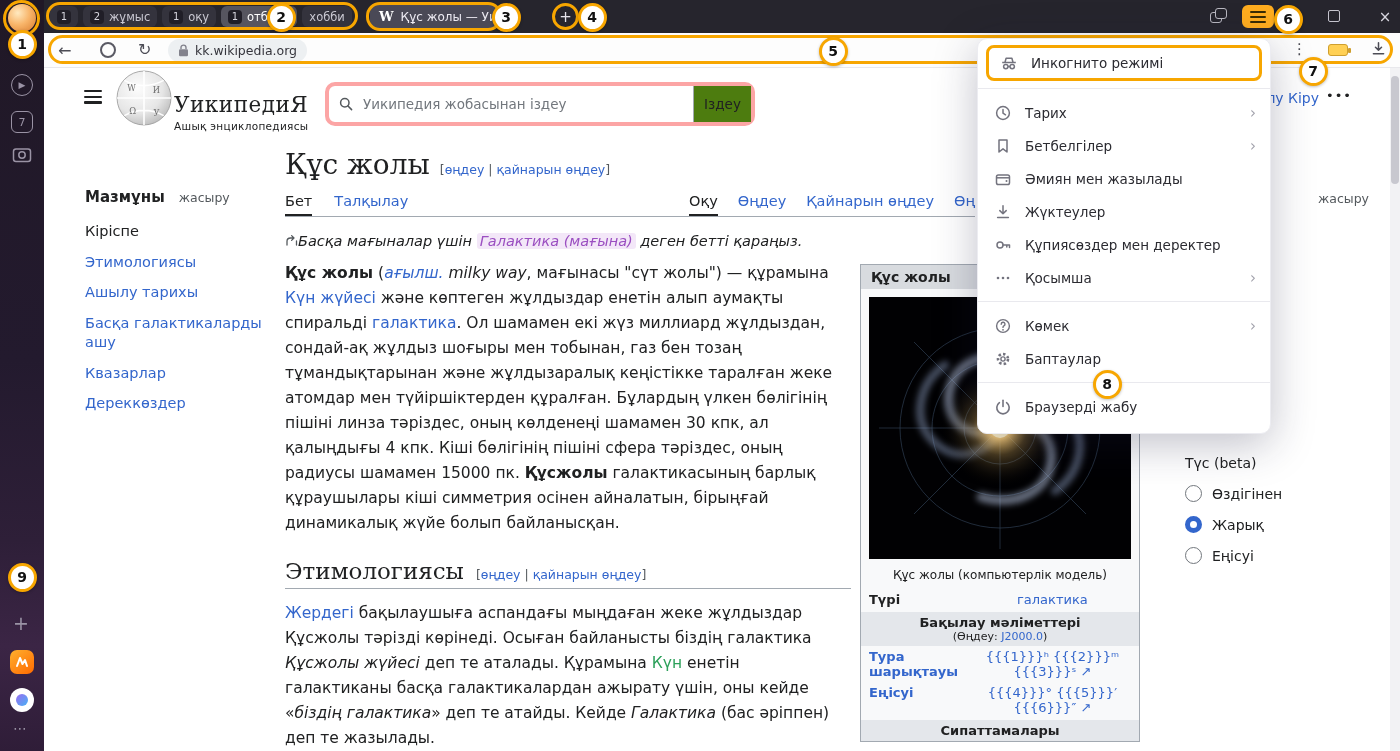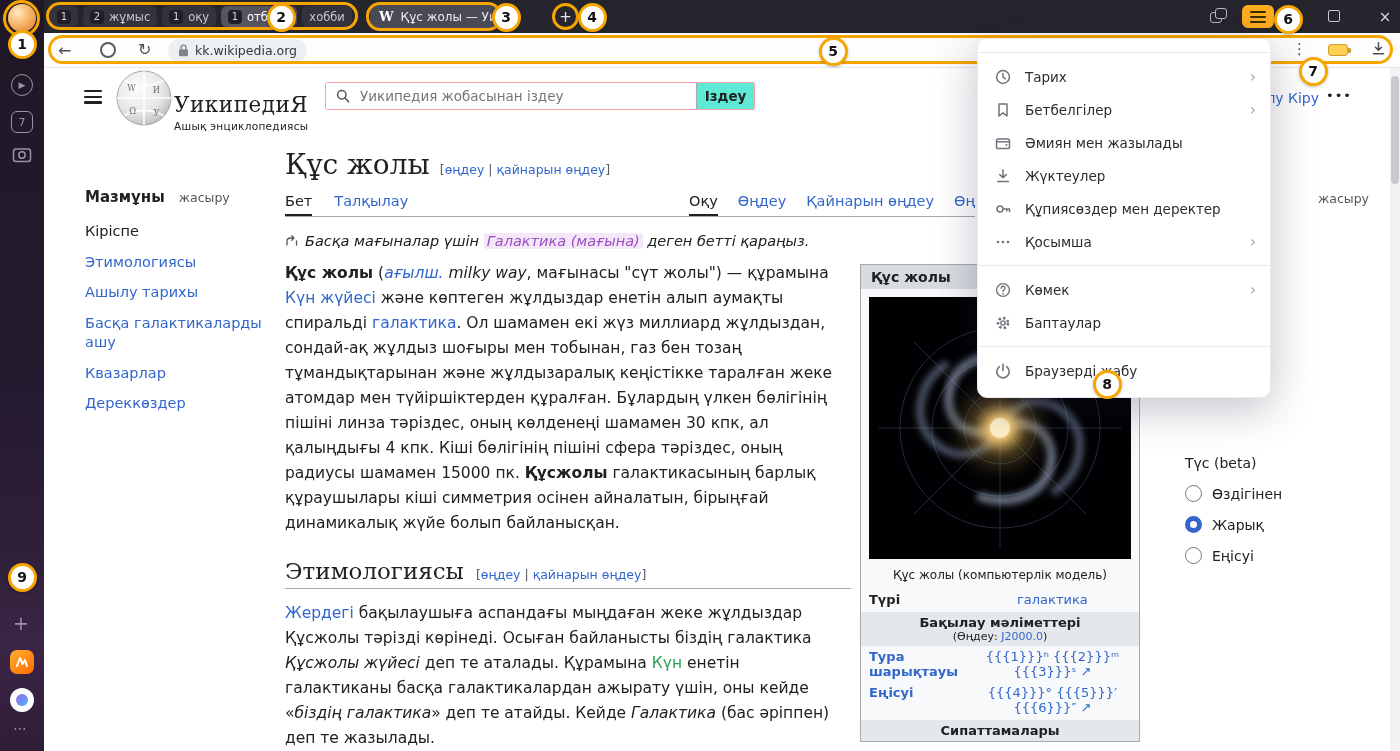--- a/index.html
+++ b/index.html
@@ -52,46 +52,46 @@
   .battery{position:absolute;left:1284px;top:11px;width:20px;height:12px;border:1.5px solid #cf9f2e;background:#ffd054;border-radius:3px}
   .battery i{position:absolute;right:-4px;top:3px;width:3px;height:5px;background:#cf9f2e;border-radius:1px}
 
   
   .content{position:absolute;left:44px;top:68px;width:1356px;height:683px;background:#fff;z-index:1;color:var(--dark)}
   .burger{position:absolute;left:40px;top:22px;display:flex;flex-direction:column;gap:3.5px}
   .burger i{width:18px;height:2.2px;background:#202122;border-radius:1px}
   .wordmark{position:absolute;left:130px;top:24px;font-family:"DejaVu Serif","Liberation Serif",serif}
   .wordmark .wm1{font-size:21.5px;letter-spacing:.5px;color:#202122}
   .wordmark .wm2{font-size:10.5px;letter-spacing:.3px;margin-top:3px;color:#202122;font-family:"DejaVu Sans",sans-serif}
-  .searchbox{position:absolute;left:281px;top:14px;width:430px;height:28px;border:1px solid #fca5a5;border-radius:2px;display:flex;align-items:stretch;background:#fff}
+  .searchbox{position:absolute;left:281px;top:14px;width:430px;height:44px;border:4px solid #fca5a5;border-radius:10px;display:flex;align-items:stretch;background:#fff}
   .searchbox .sicon{width:34px;display:flex;align-items:center;justify-content:center}
   .searchbox input{flex:1;border:none;outline:none;font-size:13.5px;font-family:inherit;color:#202122}
   .searchbox input::placeholder{color:#72777d}
-  .searchbox .sbtn{width:58px;border-left:1px solid #a2a9b1;display:flex;align-items:center;justify-content:center;font-size:13.5px;font-weight:700;background:#5eead4;color:#202122}
+  .searchbox .sbtn{width:58px;border-left:1px solid #a2a9b1;display:flex;align-items:center;justify-content:center;font-size:13.5px;font-weight:400;background:#4d7c0f;color:#202122}
   .plink{position:absolute;top:22px;font-size:14px;color:var(--blue)}
   .pmore{position:absolute;top:20px;font-size:13px;color:#202122;letter-spacing:1px}
 
   .toc{position:absolute;left:41px;top:120px;width:190px}
   .toc-head{display:flex;align-items:baseline;gap:14px}
   .toc-title{font-size:15px;font-weight:bold}
   .toc-hide{font-size:12.5px;color:var(--gray)}
   .toc ul{list-style:none;margin-top:16px}
   .toc li{font-size:14.5px;line-height:1.35;margin-bottom:11px;color:var(--blue)}
   .toc li.cur{color:#202122}
 
   .article{position:absolute;left:241px;top:80px;width:566px}
   .title-row{display:flex;align-items:baseline;gap:10px}
   .title-row h1{font-family:"DejaVu Serif","Liberation Serif",serif;font-size:28px;font-weight:normal;color:#202122}
   .editlinks{font-size:12.5px}
   .page-tabs{margin-top:12px;width:690px;display:flex;align-items:flex-end;border-bottom:1px solid #a2a9b1;font-size:14.5px}
   .page-tabs .lt{display:flex;gap:22px}
   .page-tabs .rt{margin-left:auto;display:flex;gap:20px}
   .ptab{color:var(--blue);padding-bottom:7px;white-space:nowrap}
   .ptab.on{color:#202122;border-bottom:2px solid #202122;padding-bottom:5px}
-  .hatnote{margin-top:16px;font-size:14.5px;font-style:italic;color:#202122;display:flex;align-items:baseline;gap:7px}
+  .hatnote{margin-top:16px;font-size:14.5px;font-style:italic;color:#202122;display:flex;align-items:baseline;}
   .article p{margin-top:12px;font-size:15.5px;line-height:25px;color:#202122}
   .h2row{margin-top:22px;display:flex;align-items:baseline;gap:12px;border-bottom:1px solid #a2a9b1;padding-bottom:4px}
   .h2row h2{font-family:"DejaVu Serif","Liberation Serif",serif;font-size:23px;font-weight:normal;color:#202122}
   .b{font-weight:bold}.i{font-style:italic}
   .link{color:var(--blue)}
   .green-link{color:#2ca05a}
   .dab-link{color:#9b4fc1;background:#f3e7f8;padding:0 3px;border-radius:3px}
   .edit-bracket{color:#54595d}
   .small{font-size:11px}
 
@@ -395,20 +395,29 @@
           <path d="M2 10L5 2l2.5 6L10 4l2 6"></path>
         </svg>
     </div>
     <div class="sb-alice">
         <i></i>
       </div>
     <div class="sb-ic" style="left:13px;top:720px;font-size:14px">⋯</div>
   </div>
 
   <div class="menu">
+    <div class="menu-item incog">
+      <svg class="mi" viewBox="0 0 18 18" fill="none" stroke="#73737e" stroke-width="1.5">
+          <path d="M2.2 8.4h13.6M5 8.2l1.1-4h5.8l1.1 4" stroke-linejoin="round"></path>
+          <circle cx="5.8" cy="12.6" r="2.2"></circle>
+          <circle cx="12.2" cy="12.6" r="2.2"></circle>
+          <path d="M8 12.4h2"></path>
+        </svg>
+      <span>Инкогнито режимі</span>
+    </div>
     <hr>
     <div class="menu-item">
       <svg class="mi" viewBox="0 0 18 18" fill="none" stroke="#73737e" stroke-width="1.5">
           <circle cx="9" cy="9" r="6.4"></circle>
           <path d="M9 5.4v3.8l2.5 1.6" stroke-linecap="round"></path>
         </svg>
       <span>Тарих</span>
       <span class="chev">›</span>
     </div>
     <div class="menu-item">

